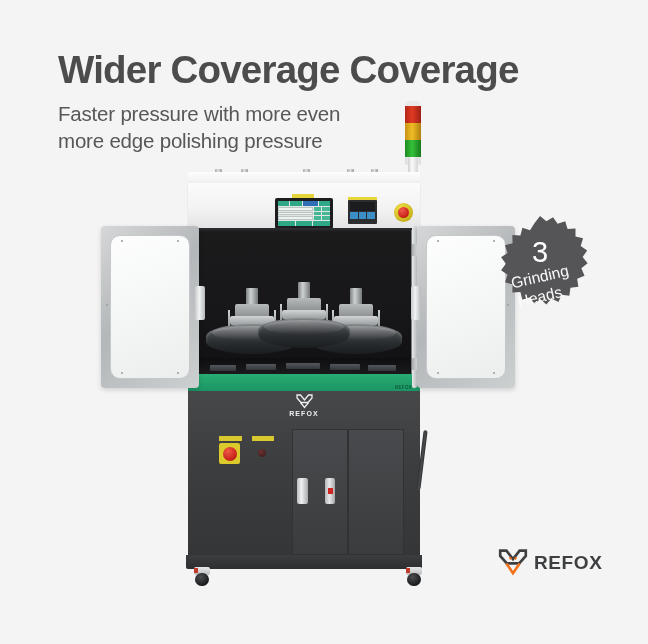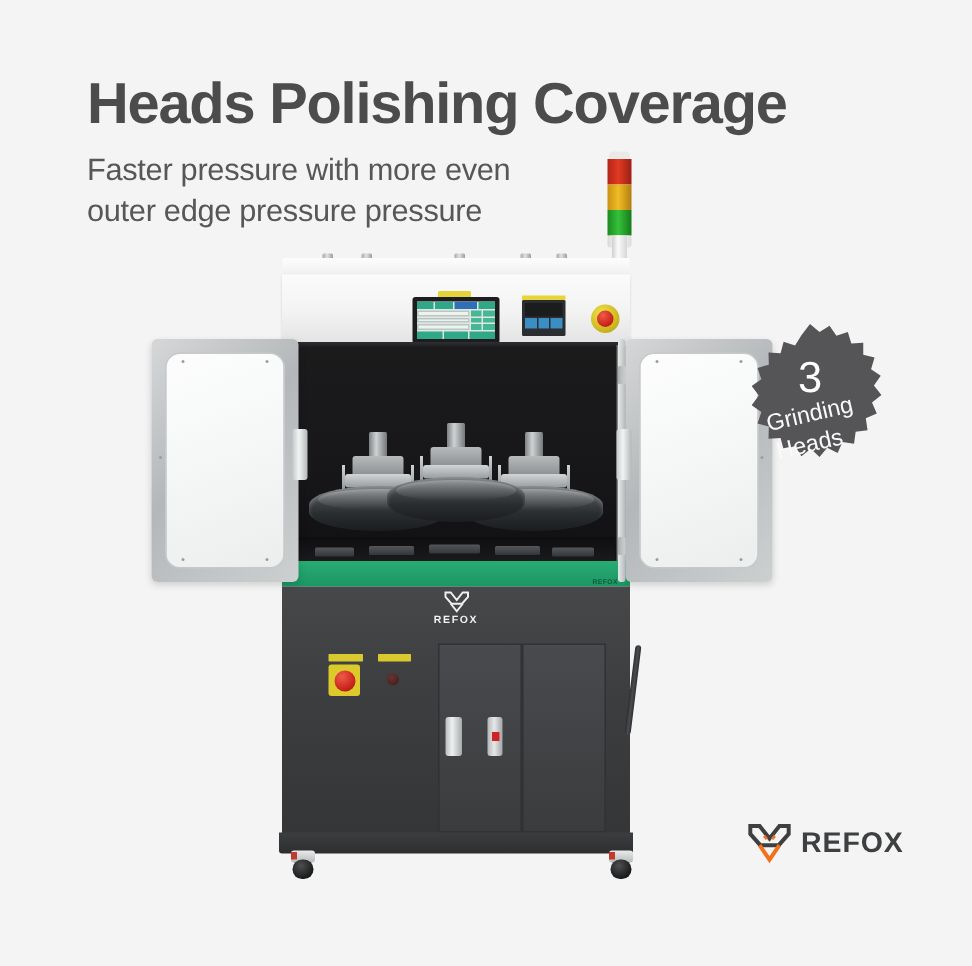--- a/index.html
+++ b/index.html
@@ -375,24 +375,24 @@
   .fox-word {
     font-size: 19px; font-weight: bold; color: #3d3f41;
     letter-spacing: 0.6px;
   }
 </style>
 </head>
 <body>
 
 <div id="poster">
 
-  <div class="headline">Heads Polishing Coverage</div>
+  <div class="headline">Wider Coverage Coverage</div>
   <div class="subhead">
     <span class="l1">Faster pressure with more even</span>
-    <span class="l2">outer edge pressure pressure</span>
+    <span class="l2">more edge polishing pressure</span>
   </div>
 
   <div id="stacklight">
     <div class="cap"></div>
     <div class="seg red"></div>
     <div class="seg amber"></div>
     <div class="seg green"></div>
     <div class="collar"></div>
     <div class="pole"></div>
   </div>

